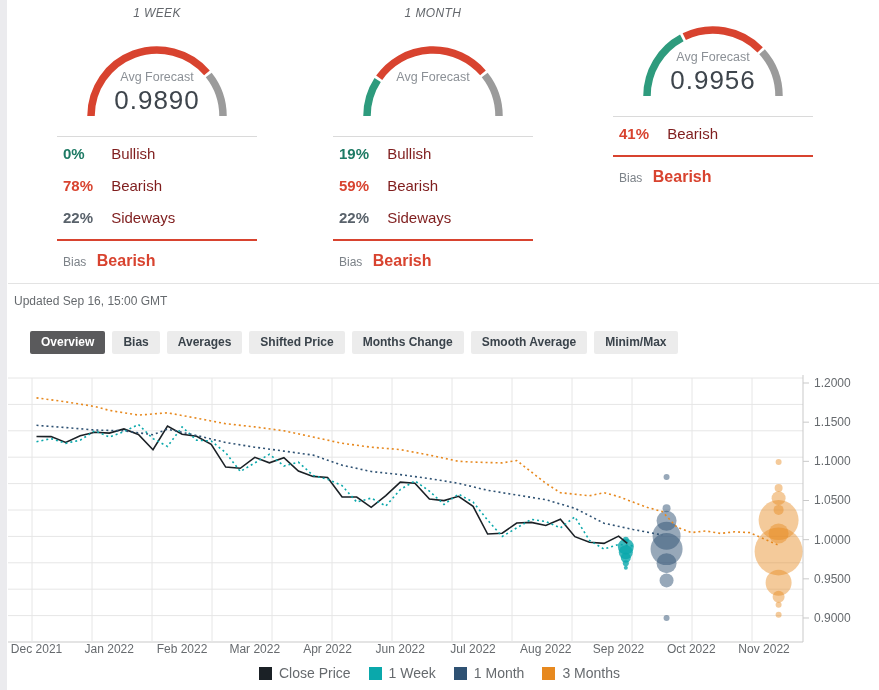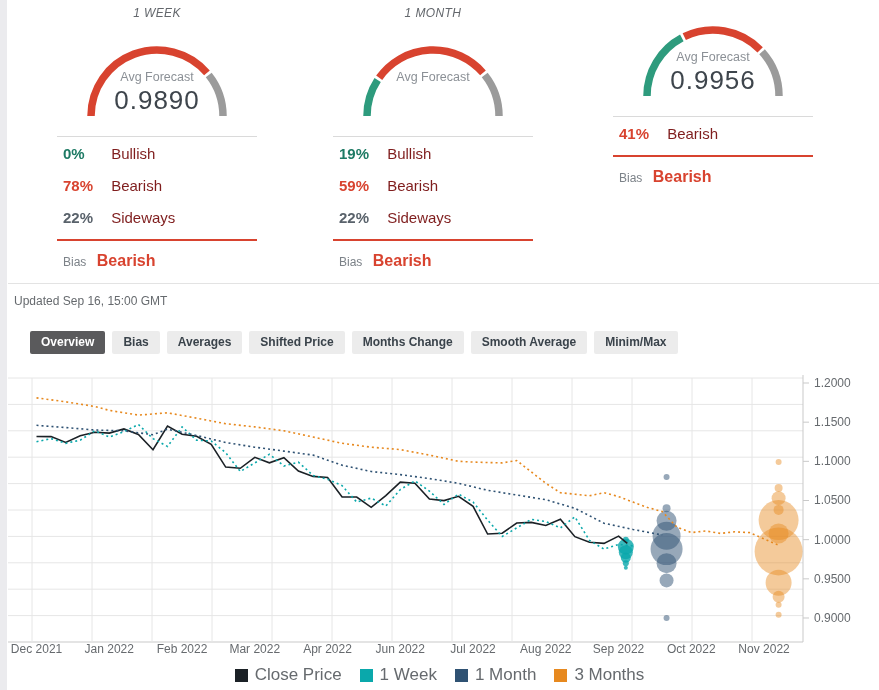--- a/index.html
+++ b/index.html
@@ -33,21 +33,21 @@
   
   .tabs { position:absolute; left:30px; top:331px; display:flex; gap:7px; }
   .tab { height:23px; line-height:23px; padding:0 11px; background:#ececec; color:#3a434b;
          font-size:12px; font-weight:bold; border-radius:2px; cursor:pointer; white-space:nowrap; }
   .tab.active { background:#5a5a5c; color:#fff; }
 
   
   .chart-wrap { position:absolute; left:0; top:363px; width:879px; height:300px; }
   .legend { position:absolute; left:0; top:665px; width:879px; display:flex;
             justify-content:center; gap:18px; align-items:center; }
-  .legend-item { display:flex; align-items:center; gap:7px; font-size:17px; color:#666a6e; cursor:pointer; }
+  .legend-item { display:flex; align-items:center; gap:7px; font-size:14px; color:#666a6e; cursor:pointer; }
   .swatch { width:13px; height:13px; display:inline-block; }
 </style>
 </head>
 <body>
 
 <div class="page">
   <div class="gutter"></div>
 
   <div class="poll-col c0">
     <div class="period-title">1 WEEK</div>

